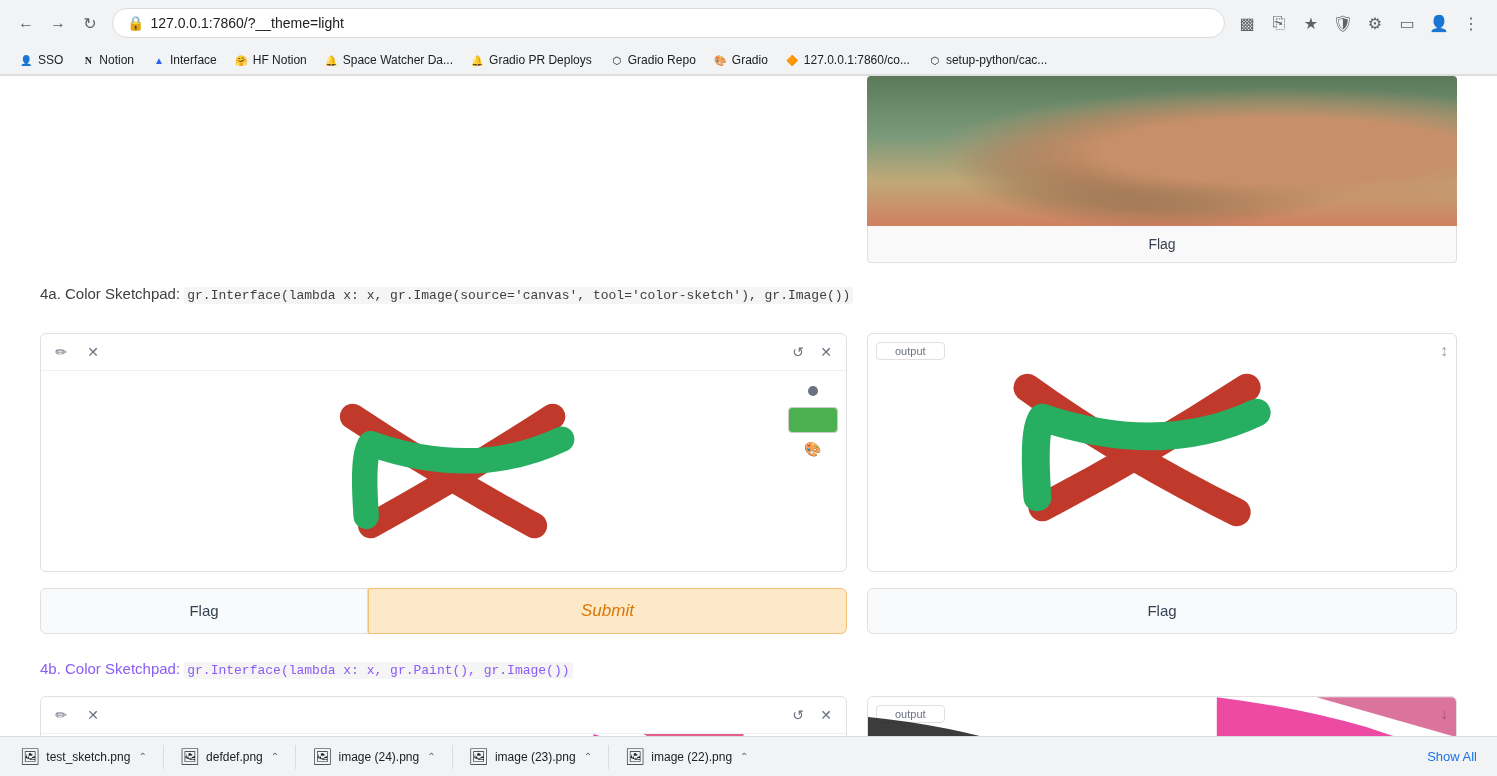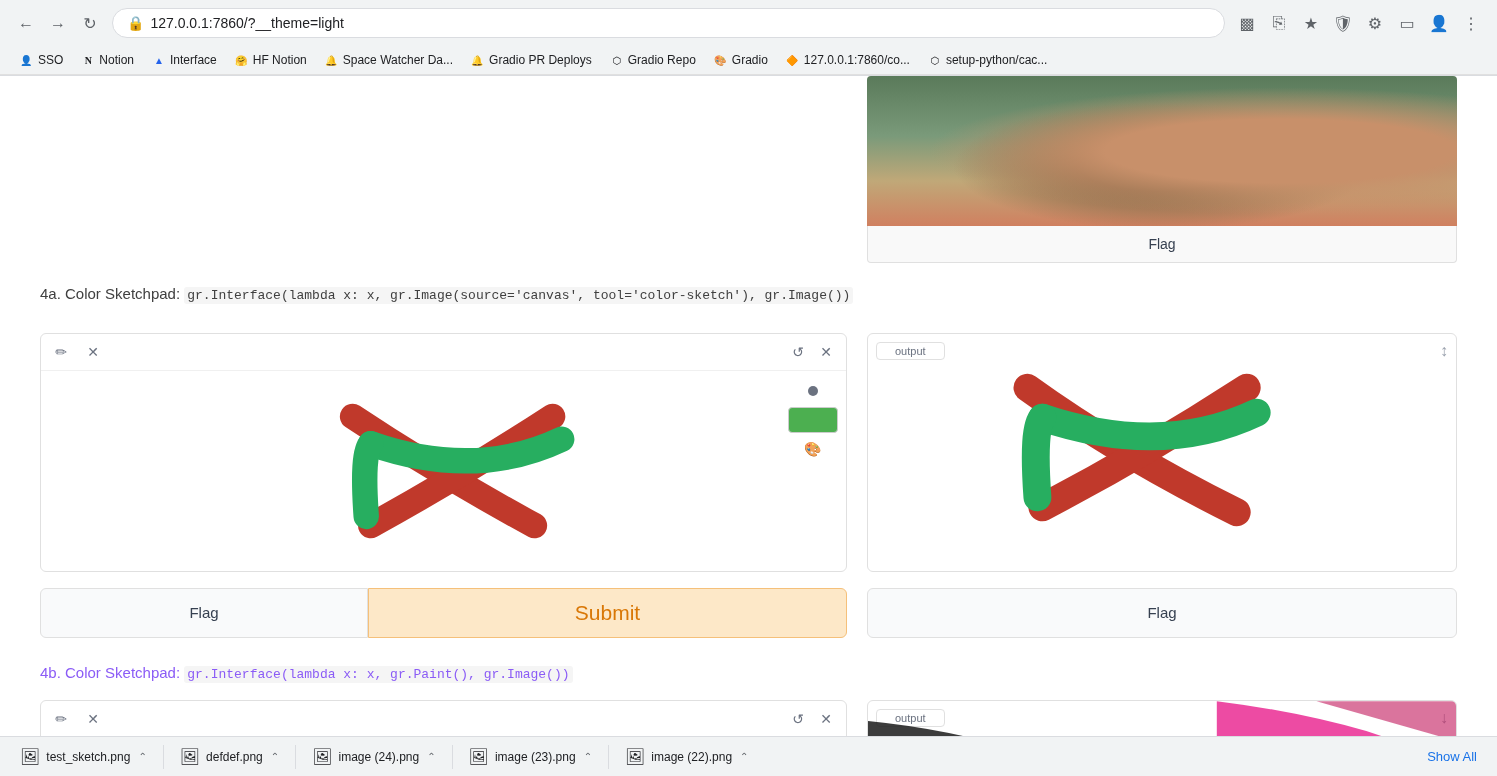--- a/index.html
+++ b/index.html
@@ -298,25 +298,26 @@
       color: #374151;
       cursor: pointer;
       text-align: center;
     }
     .submit-btn {
       flex: 1.5;
       padding: 12px;
       background: #fde8c8;
       border: 1px solid #f5c07a;
       border-radius: 0 6px 6px 0;
-      font-size: 21px;
+      font-size: 17px;
       color: #d97706;
       cursor: pointer;
       font-weight: 500;
       text-align: center;
+      font-style: italic;
     }
     .flag-btn-bottom {
       flex: 0 0 590px;
       padding: 12px;
       background: #f9fafb;
       border: 1px solid #e0e0e0;
       border-radius: 6px;
       font-size: 15px;
       color: #374151;
       cursor: pointer;

